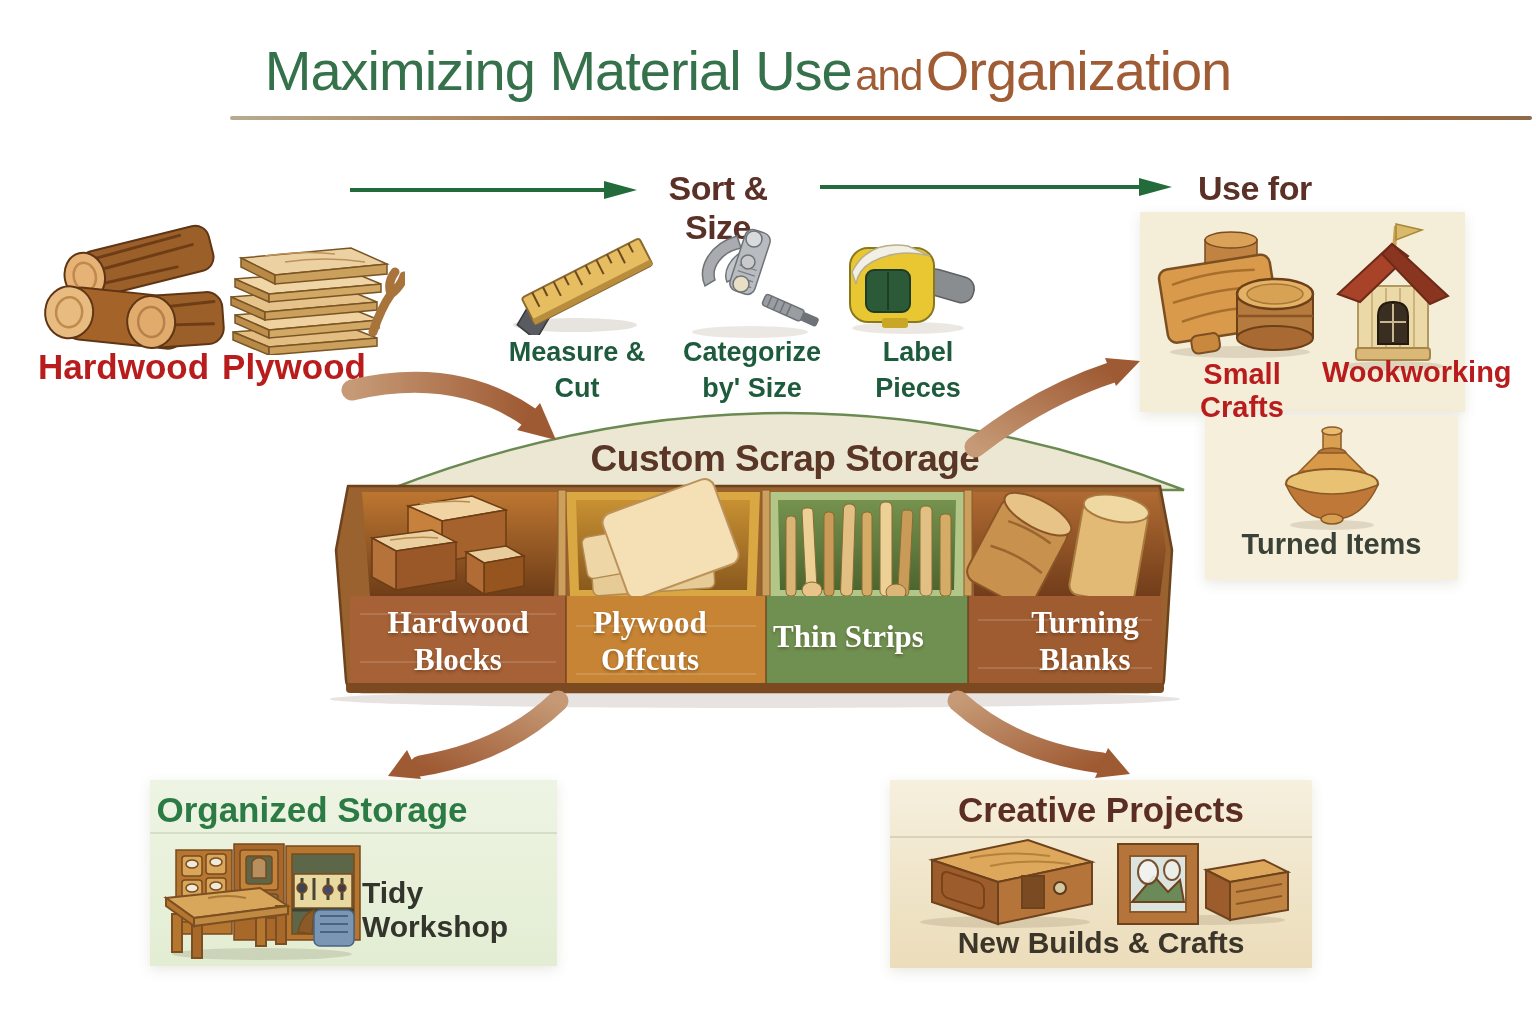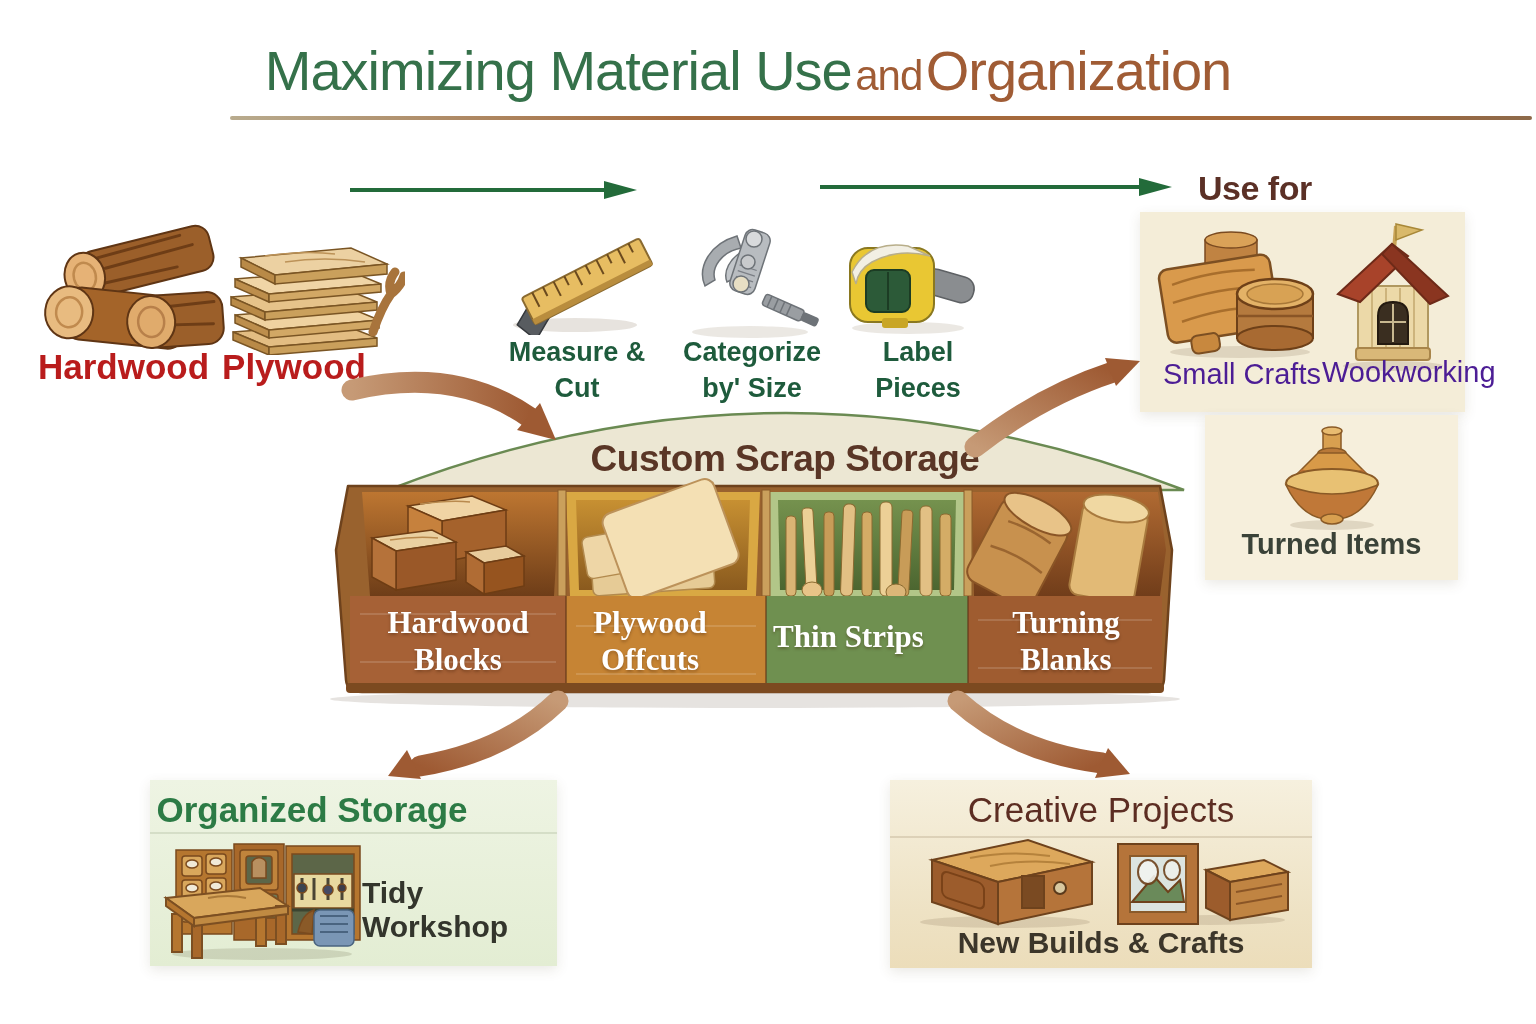--- a/index.html
+++ b/index.html
@@ -12,52 +12,53 @@
               font-weight:normal;letter-spacing:-1px;}
   .t-green{color:#35714a;font-size:56px;}
   .t-and{color:#a05c35;font-size:42px;}
   .t-brown{color:#a05c35;font-size:56px;}
   .title-rule{left:230px;top:116px;width:1302px;height:4px;border-radius:3px;
               background:linear-gradient(90deg,#b8ab8e 0%,#a5693c 35%,#a5693c 85%,#8d6a4a 100%);}
   
   .step-h{font-size:34px;font-weight:bold;color:#5b3026;letter-spacing:-0.5px;}
   .item-lab{font-size:35px;font-weight:bold;color:#b91c1c;}
   .sort-lab{font-size:27px;font-weight:bold;color:#1e5b3c;line-height:1.35;}
-  .use-lab{font-size:29px;font-weight:normal;color:#4c1d95;}
+  .use-lab{font-size:29px;font-weight:bold;color:#b91c1c;}
   
   .panel{box-shadow:0 4px 12px rgba(80,70,40,.12);}
   .use-panel{left:1140px;top:212px;width:325px;height:200px;background:#f4edd8;}
   .turned-panel{left:1205px;top:415px;width:253px;height:165px;background:#f6efdc;}
   .org-panel{left:150px;top:780px;width:407px;height:186px;
              background:linear-gradient(180deg,#eef4e3 0%,#e3edd3 100%);}
   .org-seam{left:0;top:52px;width:100%;height:2px;background:rgba(90,110,70,.15);}
   .cre-panel{left:890px;top:780px;width:422px;height:188px;
              background:linear-gradient(180deg,#f6f0de 0%,#eee2c4 70%,#ecddba 100%);}
   .cre-seam{left:0;top:56px;width:100%;height:2px;background:rgba(120,100,60,.18);}
   .org-title{font-size:35px;font-weight:bold;color:#2c7b45;}
-  .cre-title{font-size:35px;font-weight:normal;color:#5c2d22;}
+  .cre-title{font-size:35px;font-weight:bold;color:#5c2d22;}
   .caption-lab{font-size:30px;font-weight:bold;color:#33352c;}
   
   .store-title{font-size:37px;font-weight:bold;color:#5a3626;letter-spacing:-0.5px;}
   .comp-lab{font-size:31px;font-weight:bold;color:#ffffff;line-height:1.2;
             text-shadow:0 2px 3px rgba(60,30,10,.35);font-family:Liberation Serif, serif;}
   svg{display:block;}
 </style>
 </head>
 <body>
 
 <div id="stage">
 
   <div class="abs title-wrap">
     <span class="t-green">Maximizing Material Use</span>
     <span class="t-and">and</span>
     <span class="t-brown">Organization</span>
   </div>
   <div class="abs title-rule"></div>
 
+  <div class="abs step-h ctr" style="left:633px;top:169px;width:170px;">Sort &amp; Size</div>
   <div class="abs step-h" style="left:1198px;top:169px;width:250px;">Use for Projects</div>
 
   <div class="abs panel use-panel"></div>
   <div class="abs panel turned-panel"></div>
   <div class="abs panel org-panel">
     <div class="abs org-seam"></div>
   </div>
   <div class="abs panel cre-panel">
     <div class="abs cre-seam"></div>
   </div>
@@ -310,21 +311,21 @@
     <g stroke="rgba(255,255,255,.14)" stroke-width="2">
       <path d="M40 214 L236 214 M40 262 L236 262 M256 226 L436 226 M256 274 L436 274 M658 220 L832 220 M658 268 L832 268"></path>
     </g>
     <rect x="26" y="283" width="818" height="10" rx="4" fill="#7c4a20"></rect>
   </svg>
 
   <div class="abs store-title ctr" style="left:480px;top:438px;width:610px;">Custom Scrap Storage</div>
   <div class="abs comp-lab ctr" style="left:352px;top:604px;width:212px;">Hardwood Blocks</div>
   <div class="abs comp-lab ctr" style="left:568px;top:604px;width:164px;">Plywood Offcuts</div>
   <div class="abs comp-lab ctr" style="left:766px;top:618px;width:165px;">Thin Strips</div>
-  <div class="abs comp-lab ctr" style="left:970px;top:604px;width:192px;">Turning Blanks</div>
+  <div class="abs comp-lab ctr" style="left:970px;top:604px;width:192px;padding-left:19px;">Turning Blanks</div>
 
   <svg class="abs" style="left:0;top:0;pointer-events:none;" width="1536" height="1024" viewBox="0 0 1536 1024">
     <defs>
       <linearGradient id="br1" x1="0" y1="0" x2="1" y2="0">
           <stop offset="0" stop-color="#c69a76"></stop>
           <stop offset="1" stop-color="#9e5a33"></stop>
         </linearGradient>
       <linearGradient id="br2" x1="0" y1="1" x2="1" y2="0">
           <stop offset="0" stop-color="#c69a76"></stop>
           <stop offset="1" stop-color="#9e5a33"></stop>

